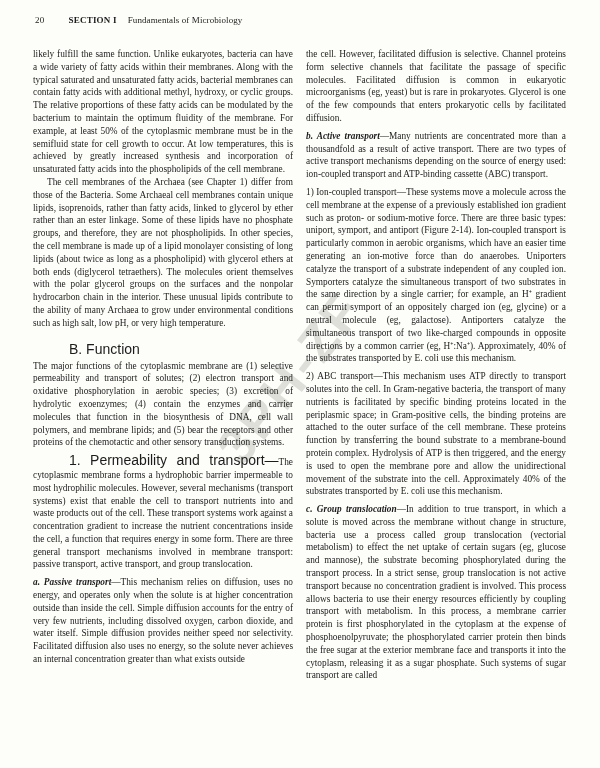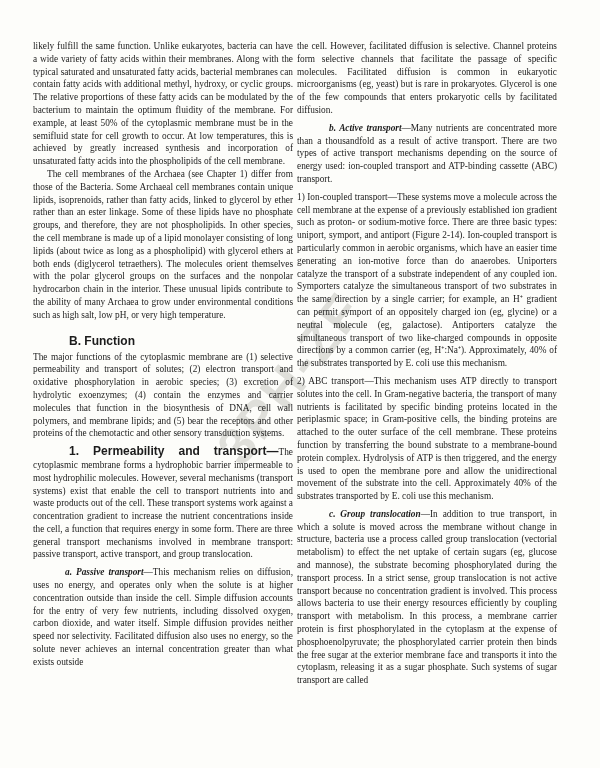--- a/index.html
+++ b/index.html
@@ -16,44 +16,44 @@
     top:15px;left:35px;right:35px;
     font-size:9px;
     display:flex;
     align-items:baseline;
   }
   .header .pgnum{margin-right:24px;letter-spacing:.3px;}
   .header .seclabel{font-weight:bold;margin-right:11px;letter-spacing:.2px;}
   .header .sectitle{letter-spacing:.1px;}
   .columns{
     position:absolute;
-    top:40px;left:33px;
+    top:48px;left:33px;
     display:flex;
-    gap:4px;
+    gap:13px;
   }
   .col{
     width:260px;
     font-size:9.3px;
     line-height:12.8px;
     text-align:justify;
   }
   .col p{margin:0;}
   .col p.indent{text-indent:14px;}
   .col p.gap{margin-top:5px;}
   .col h3{
     margin:13px 0 3px 0;
     font-family:"Liberation Sans",sans-serif;
     font-size:9.6px;
     line-height:12px;
     font-weight:bold;
   }
   .rb{font-weight:normal;}
   .ri{}
-  .rbi{font-weight:bold;font-style:italic;margin-left:32px;}
-  .rsb{font-family:"Liberation Sans",sans-serif;font-weight:bold;font-size:12px;padding-left:36px;}
+  .rbi{font-weight:bold;font-style:italic;}
+  .rsb{font-family:"Liberation Sans",sans-serif;font-weight:normal;font-size:14px;padding-left:36px;}
   .watermark{
     position:absolute;
     left:150px;top:348px;
     width:280px;
     transform:rotate(-52deg);
     transform-origin:center center;
     font-family:"Liberation Sans",sans-serif;
     font-size:52px;
     font-weight:bold;
     letter-spacing:3px;
@@ -62,20 +62,25 @@
     text-align:center;
     pointer-events:none;
     user-select:none;
   }
 </style>
 </head>
 <body>
 
 <div class="page">
 
+  <div class="header">
+    <span class="pgnum">20</span>
+    <span class="seclabel">SECTION I</span>
+    <span class="sectitle">Fundamentals of Microbiology</span>
+  </div>
 
   <div class="watermark">3PH-ZF</div>
 
   <div class="columns">
     <div class="col">
         <p><span>likely fulfill the same function. Unlike eukaryotes, bacteria can have a wide variety of fatty acids within their membranes. Along with the typical saturated and unsaturated fatty acids, bacterial membranes can contain fatty acids with additional methyl, hydroxy, or cyclic groups. The relative proportions of these fatty acids can be modulated by the bacterium to maintain the optimum fluidity of the membrane. For example, at least 50% of the cytoplasmic membrane must be in the semifluid state for cell growth to occur. At low temperatures, this is achieved by greatly increased synthesis and incorporation of unsaturated fatty acids into the phospholipids of the cell membrane.</span></p>
         <p class="indent"><span>The cell membranes of the </span><span class="ri">Archaea</span><span> (see Chapter 1) differ from those of the </span><span class="ri">Bacteria</span><span>. Some Archaeal cell membranes contain unique lipids, </span><span class="rb">isoprenoids</span><span>, rather than fatty acids, linked to glycerol by ether rather than an ester linkage. Some of these lipids have no phosphate groups, and therefore, they are not phospholipids. In other species, the cell membrane is made up of a lipid monolayer consisting of long lipids (about twice as long as a phospholipid) with glycerol ethers at both ends (diglycerol tetraethers). The molecules orient themselves with the polar glycerol groups on the surfaces and the nonpolar hydrocarbon chain in the interior. These unusual lipids contribute to the ability of many </span><span class="ri">Archaea</span><span> to grow under environmental conditions such as high salt, low pH, or very high temperature.</span></p>
         <h3><span class="rsb">B. Function</span></h3>
         <p><span>The major functions of the cytoplasmic membrane are (1) selective permeability and transport of solutes; (2) electron transport and oxidative phosphorylation in aerobic species; (3) excretion of hydrolytic exoenzymes; (4) contain the enzymes and carrier molecules that function in the biosynthesis of DNA, cell wall polymers, and membrane lipids; and (5) bear the receptors and other proteins of the chemotactic and other sensory transduction systems.</span></p>
         <p class="gap"><span class="rsb">1. Permeability and transport—</span><span>The cytoplasmic membrane forms a hydrophobic barrier impermeable to most hydrophilic molecules. However, several mechanisms </span><span class="rb">(transport systems)</span><span> exist that enable the cell to transport nutrients into and waste products out of the cell. These transport systems work against a concentration gradient to increase the nutrient concentrations inside the cell, a function that requires energy in some form. There are three general transport mechanisms involved in membrane transport: </span><span class="rb">passive transport</span><span>, </span><span class="rb">active transport</span><span>, and </span><span class="rb">group translocation</span><span>.</span></p>

